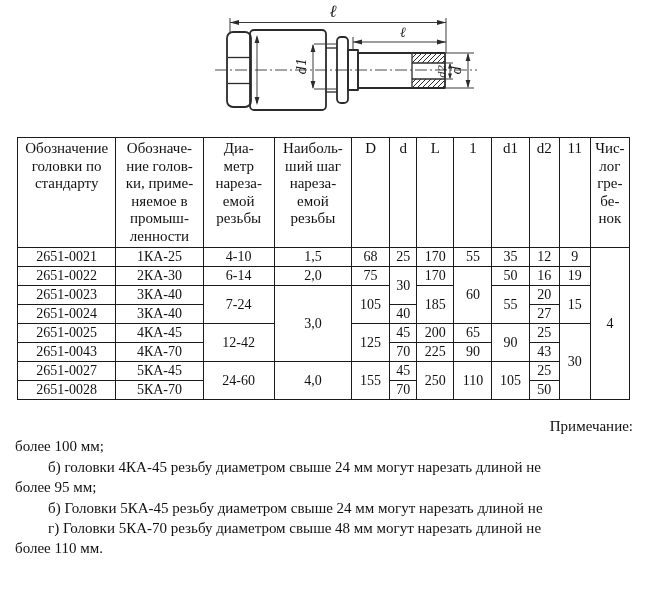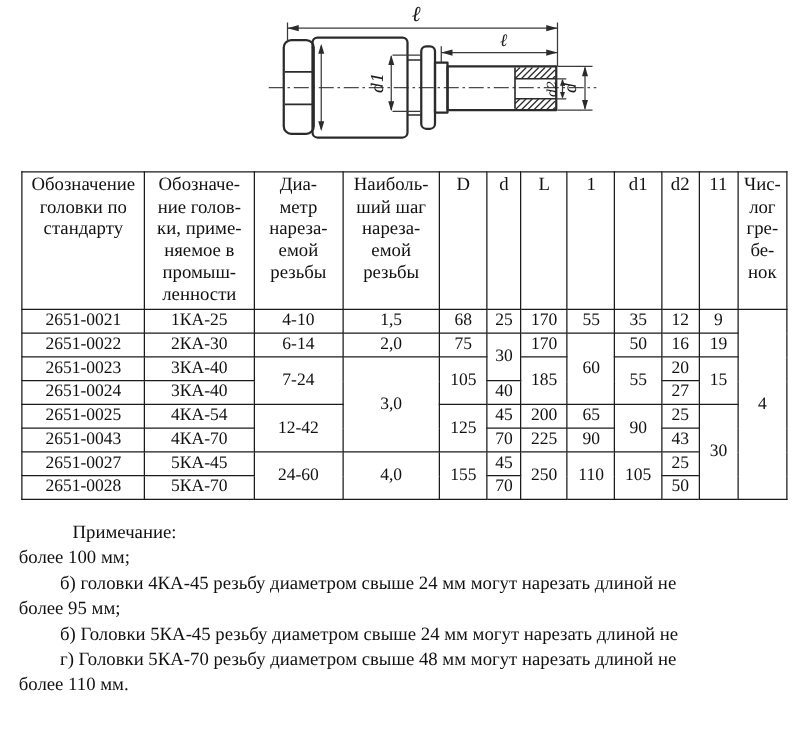--- a/index.html
+++ b/index.html
@@ -27,21 +27,21 @@
   }
   table.spec th{
     vertical-align:top;font-size:15px;line-height:17.5px;
     padding-top:2px;white-space:pre-line;
   }
   table.spec thead tr{height:110px;}
   table.spec td{font-size:14px;height:18px;line-height:16px;vertical-align:middle;}
   
   .notes{margin:16px 14px 0 15px;font-size:15px;line-height:20.4px;}
   .notes .line{white-space:nowrap;}
-  .notes .t{text-indent:43px;}
+  .notes .t{text-indent:43px;text-align:right;}
   .notes .indent{text-indent:33px;}
 </style>
 </head>
 <body>
 
 <div class="page">
 
   <div class="draw-wrap">
     <svg viewBox="0 0 647 134" width="647" height="134">
 
@@ -236,21 +236,21 @@
         <td rowspan="2">15</td>
       </tr>
       <tr>
         <td>2651-0024</td>
         <td>3КА-40</td>
         <td>40</td>
         <td>27</td>
       </tr>
       <tr>
         <td>2651-0025</td>
-        <td>4КА-54</td>
+        <td>4КА-45</td>
         <td rowspan="2">12-42</td>
         <td rowspan="2">125</td>
         <td>45</td>
         <td>200</td>
         <td>65</td>
         <td rowspan="2">90</td>
         <td>25</td>
         <td rowspan="4">30</td>
       </tr>
       <tr>

